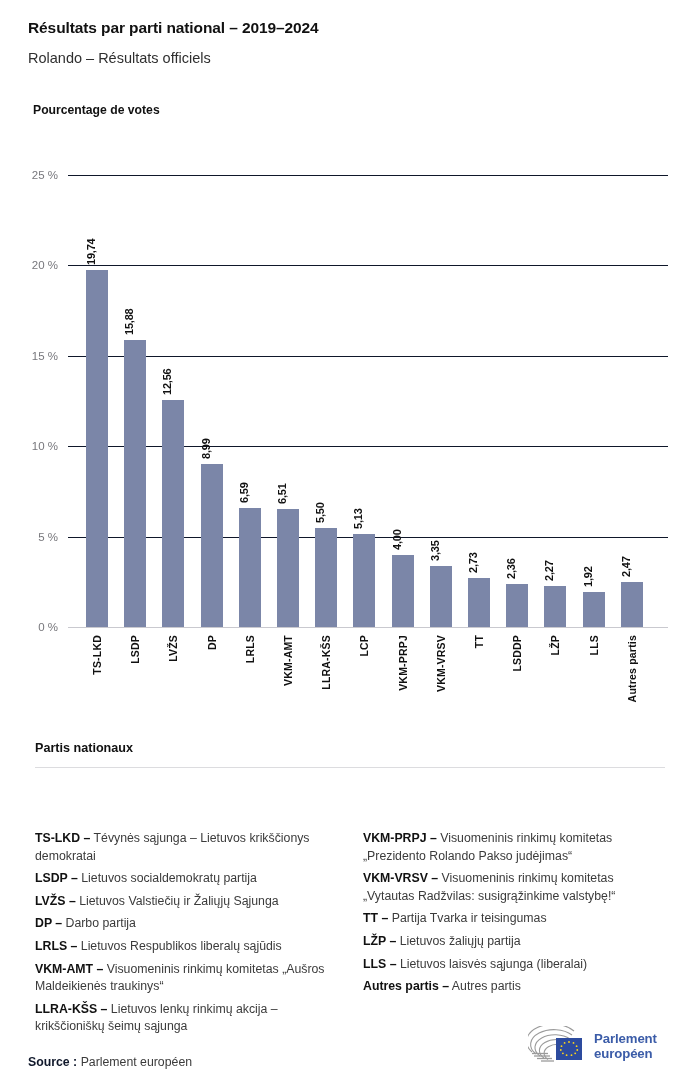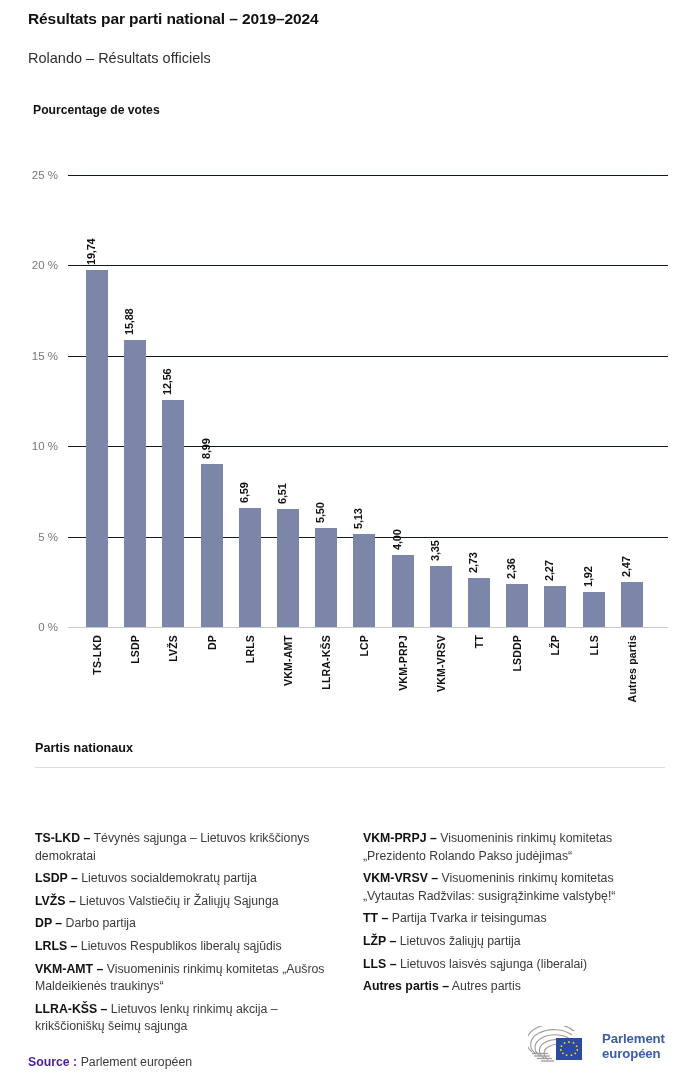--- a/index.html
+++ b/index.html
@@ -8,21 +8,21 @@
     width: 700px; height: 1087px;
     background: #ffffff;
     font-family: "Liberation Sans", sans-serif;
     color: #1a1a1a;
     -webkit-font-smoothing: antialiased;
   }
   .page { position: relative; width: 700px; height: 1087px; overflow: hidden; }
 
   
   .title {
-    position: absolute; left: 28px; top: 10px;
+    position: absolute; left: 28px; top: 19px;
     font-size: 15.5px; font-weight: bold; letter-spacing: -0.1px;
     color: #111111;
   }
   .subtitle {
     position: absolute; left: 28px; top: 50px;
     font-size: 14.5px; font-weight: normal; color: #2f2f2f;
   }
   .axis-title {
     position: absolute; left: 33px; top: 103px;
     font-size: 12.2px; font-weight: bold; color: #111111;
@@ -91,26 +91,26 @@
     font-size: 12.3px; line-height: 17.6px;
     color: #3b3b3b; margin-bottom: 5px;
   }
   .legend-item b { color: #111111; font-weight: bold; }
 
   
   .source {
     position: absolute; left: 28px; top: 1055px;
     font-size: 12.3px; color: #3b3b3b;
   }
-  .source b { color: #4c1d95; font-weight: bold; }
+  .source b { color: #0f172a; font-weight: bold; }
 
   .logo {
     position: absolute; left: 528px; top: 1024px;
     width: 150px; height: 44px;
-    display: flex; align-items: center; gap: 8px;
+    display: flex; align-items: center; 
   }
   .logo-mark { position: relative; width: 66px; height: 40px; }
   .logo-text {
     font-size: 13.2px; font-weight: bold; line-height: 15px;
     color: #3b5ca8; letter-spacing: -0.1px;
   }
 </style>
 </head>
 <body>
 

